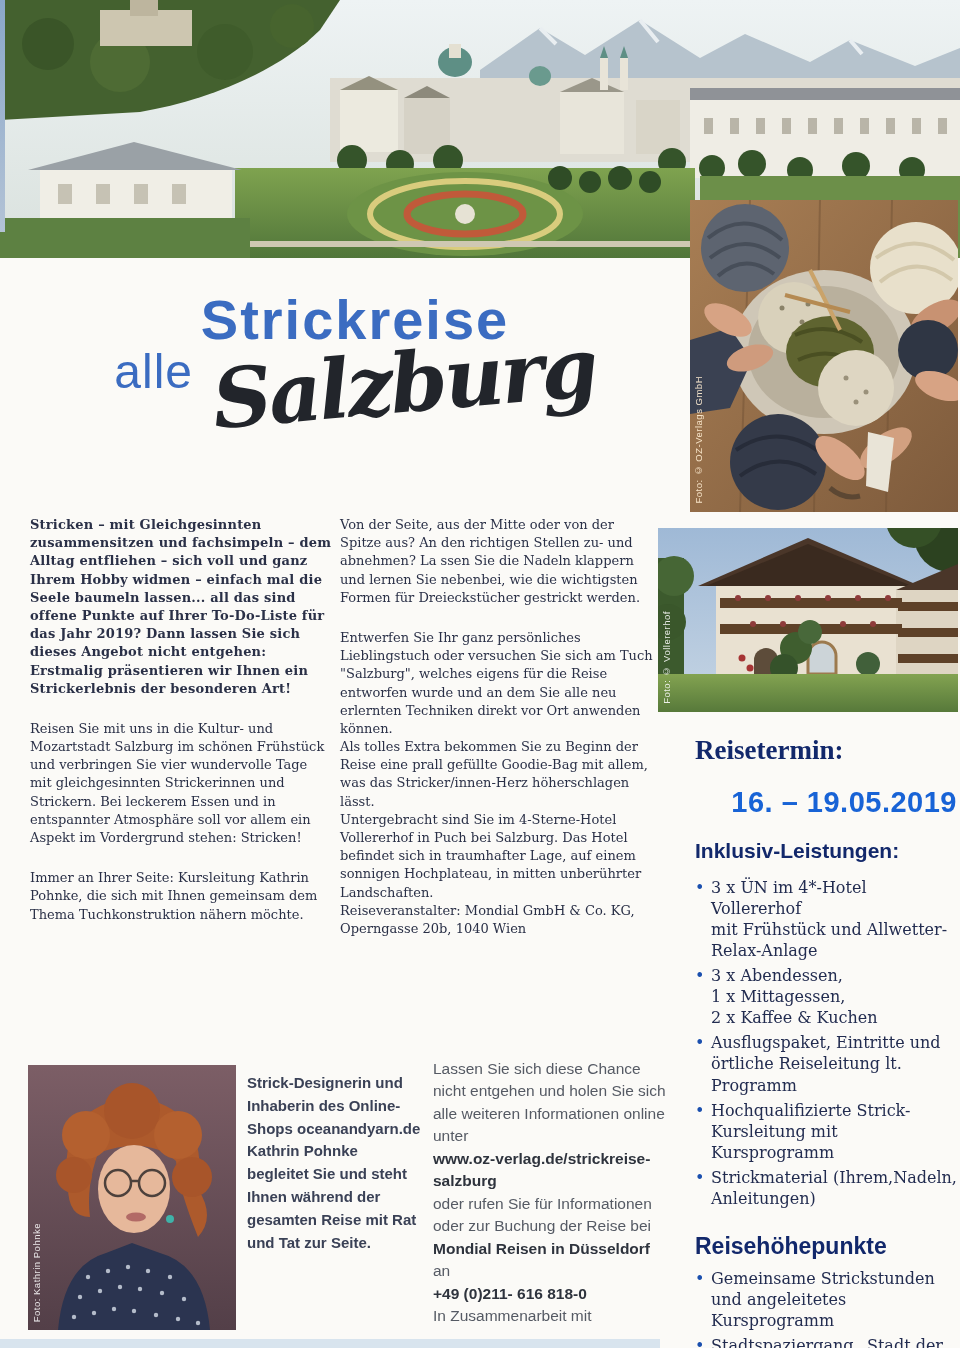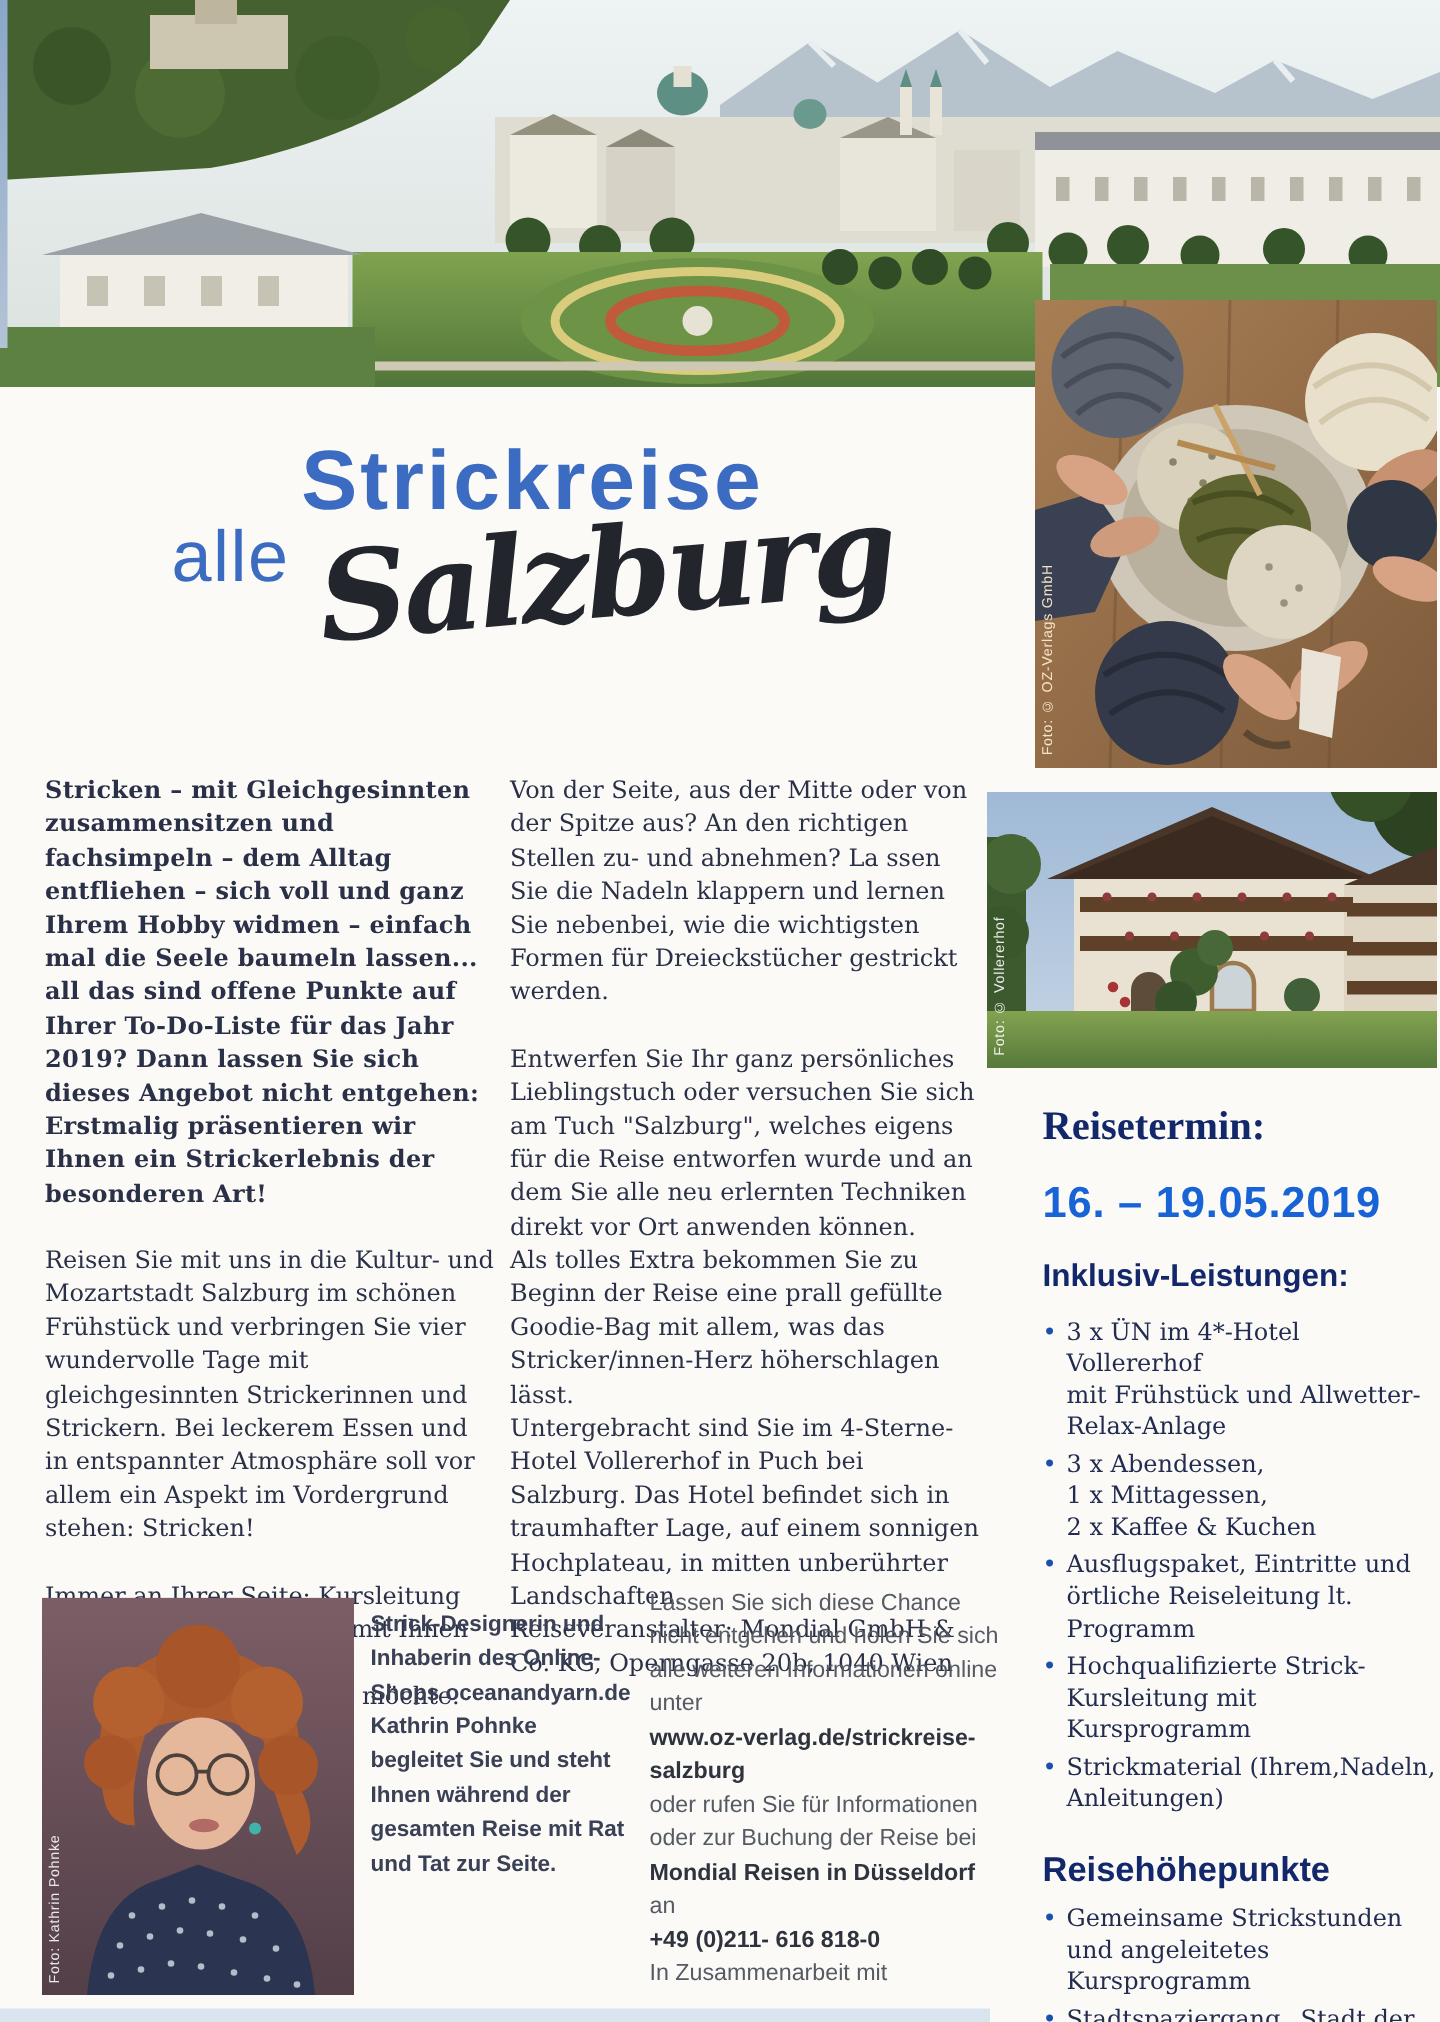--- a/index.html
+++ b/index.html
@@ -24,31 +24,31 @@
   
   .title-block{left:60px;top:292px;width:590px;text-align:center;z-index:2;}
   .title-main{font-family:"Liberation Sans",sans-serif;font-weight:700;font-size:56px;line-height:1;
               color:#3b6cc1;letter-spacing:2px;}
   .title-sub{margin-top:-4px;white-space:nowrap;}
   .title-nach{font-family:"Liberation Sans",sans-serif;font-size:48px;color:#3b6cc1;vertical-align:24px;letter-spacing:1px;}
   .title-script{display:inline-block;font-family:"DejaVu Serif",serif;font-style:italic;font-weight:bold;
               font-size:82px;line-height:.9;color:#22252b;transform:rotate(-5deg);margin-left:14px;letter-spacing:-3px;}
 
   
-  .col{position:absolute;font-size:16px;line-height:1.4;text-align:left;}
+  .col{position:absolute;font-size:13px;line-height:1.4;text-align:left;}
   .col p{margin:0 0 22px 0;}
   .col p.tight{margin:0;}
   .col-left{left:30px;top:516px;width:302px;}
   .col-left .lead{font-weight:bold;letter-spacing:.2px;}
   .col-mid{left:340px;top:516px;width:314px;}
 
   
   .sidebar{left:695px;top:733px;width:262px;font-size:16px;line-height:1.32;color:#222c50;}
   .sb-termin{font-family:Liberation Serif, serif;font-weight:bold;font-size:27px;color:#12286b;margin:0 0 14px;}
-  .sb-date{font-family:"Liberation Sans",sans-serif;font-weight:bold;font-size:29px;color:#1863d6;margin:0 0 16px;letter-spacing:.5px;}
+  .sb-date{font-family:"Liberation Sans",sans-serif;font-weight:bold;font-size:29px;color:#1863d6;margin:0 0 16px;letter-spacing:.5px;text-align:right;}
   .sb-h{font-family:"Liberation Sans",sans-serif;font-weight:bold;font-size:21px;color:#12286b;margin:0 0 12px;}
   .sb-h2{font-family:"Liberation Sans",sans-serif;font-weight:bold;font-size:23px;color:#12286b;margin:22px 0 6px;}
   .sb-list{list-style:none;margin:0;padding:0;}
   .sb-list li{position:relative;padding-left:16px;margin:0 0 4px;white-space:pre-line;}
   .sb-list li::before{content:"•";position:absolute;left:0;top:0;color:#1a4fae;}
 
   
   .caption{left:247px;top:1072px;width:176px;font-family:"Liberation Sans",sans-serif;font-weight:bold;
            font-size:15px;line-height:1.52;color:#3a4156;}
   .contact{left:433px;top:1058px;width:233px;font-family:"Liberation Sans",sans-serif;

